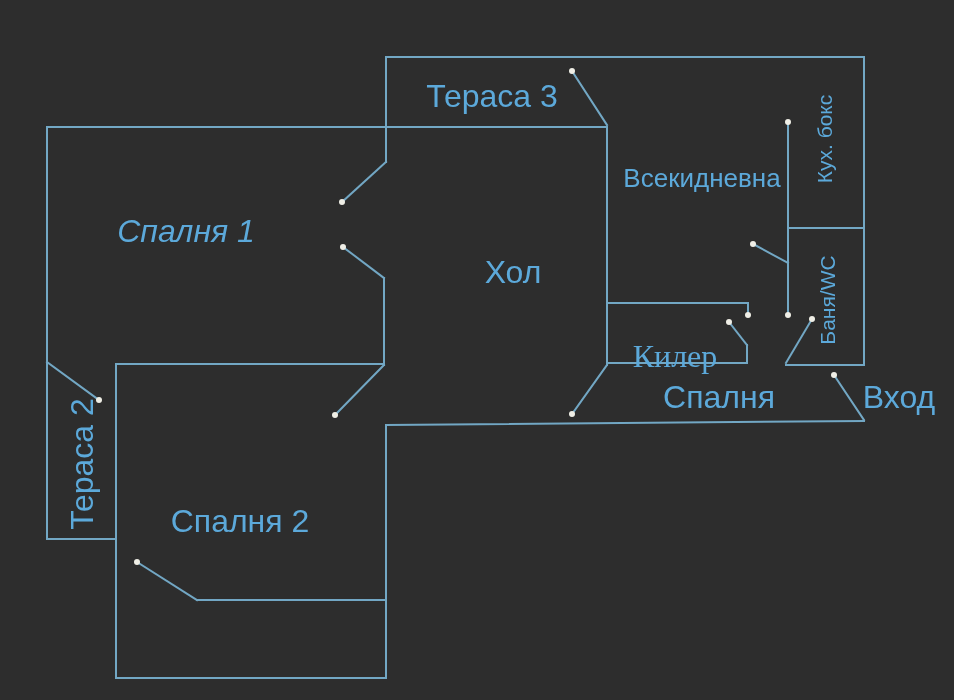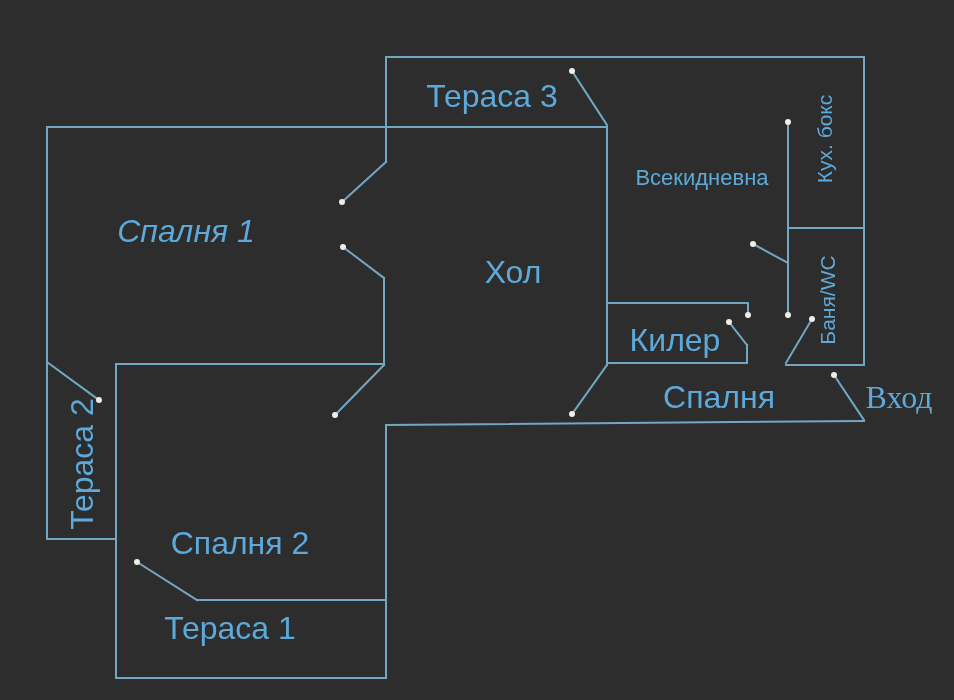--- a/index.html
+++ b/index.html
@@ -34,34 +34,34 @@
   }
   .room-label {
     position: absolute;
     color: var(--label);
     white-space: nowrap;
     font-size: 32px;
     transform: translate(-50%, -50%);
     user-select: none;
   }
   .room-label.rot { transform: translate(-50%, -50%) rotate(-90deg); }
-  .room-label.mid { font-size: 22px; }
+  .room-label.mid { font-size: 26px; }
   .room-label.small { font-size: 21px; }
   
   .pos-terrace-3   { left: 492px; top:  96px; }
   .pos-bedroom-1   { left: 186px; top: 231px; font-style: italic; }
   .pos-hall        { left: 478px; top: 272px; margin-left: 35px; }
   .pos-living-room { left: 702px; top: 178px; }
   .pos-kitchen-box { left: 825px; top: 139px; }
   .pos-bath-wc     { left: 828px; top: 300px; }
-  .pos-pantry      { left: 675px; top: 340px; }
+  .pos-pantry      { left: 675px; top: 356px; font-family: Liberation Serif, serif; }
   .pos-corridor    { left: 719px; top: 397px; }
-  .pos-entrance    { left: 899px; top: 397px; font-family: Liberation Serif, serif; }
+  .pos-entrance    { left: 899px; top: 397px; }
   .pos-terrace-2   { left:  82px; top: 464px; }
-  .pos-bedroom-2   { left: 240px; top: 543px; }
+  .pos-bedroom-2   { left: 240px; top: 521px; }
   .pos-terrace-1   { left: 230px; top: 628px; }
 </style>
 </head>
 <body>
 
 <div id="stage">
 
   <svg id="plan-svg" viewBox="0 0 954 700" xmlns="http://www.w3.org/2000/svg">
       <line x1="386" y1="57" x2="864" y2="57"></line>
       <line x1="864" y1="57" x2="864" y2="365"></line>
@@ -116,15 +116,14 @@
   <div class="room-label pos-bedroom-1">Спалня 1</div>
   <div class="room-label pos-hall">Хол</div>
   <div class="room-label mid pos-living-room">Всекидневна</div>
   <div class="room-label rot small pos-kitchen-box">Кух. бокс</div>
   <div class="room-label rot small pos-bath-wc">Баня/WC</div>
   <div class="room-label pos-pantry">Килер</div>
   <div class="room-label pos-corridor">Спалня</div>
   <div class="room-label pos-entrance">Вход</div>
   <div class="room-label rot pos-terrace-2">Тераса 2</div>
   <div class="room-label pos-bedroom-2">Спалня 2</div>
-  <div class="room-label pos-terrace-1">Тераса 1</div>
 
 </div>
 
 </body></html>

